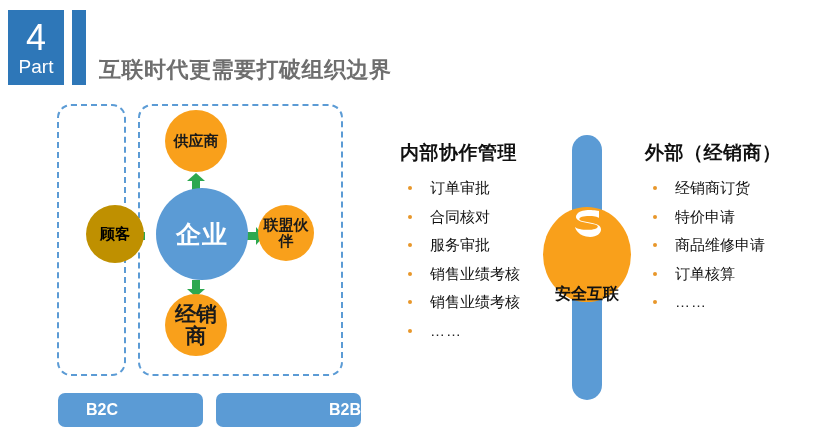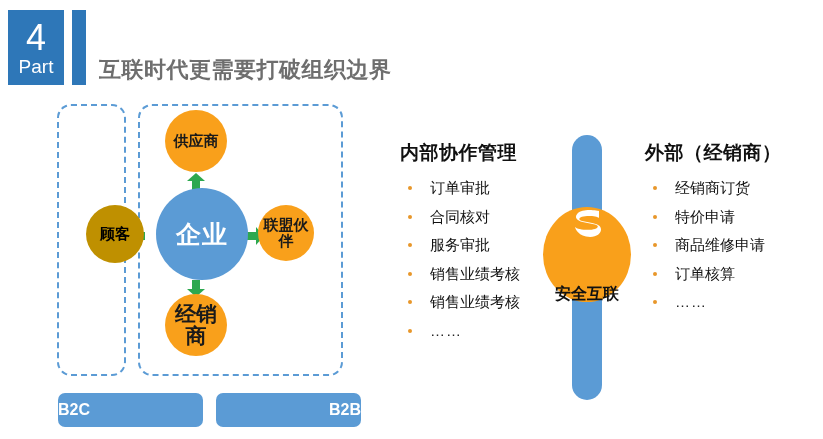--- a/index.html
+++ b/index.html
@@ -96,21 +96,21 @@
   .node .label { display: block; width: 100%; }
 
   .arrow { position: absolute; }
 
   
   .bt-box {
     position: absolute; top: 393px; height: 34px;
     background: #5B9BD5; border-radius: 7px;
     color: #ffffff; font-size: 16px; font-weight: bold;
     display: flex; align-items: center;
-    padding-left: 0; box-sizing: border-box;
+    padding-left: 28px; box-sizing: border-box;
   }
   #b2c-box { left: 58px;  width: 145px; }
   #b2b-box { left: 216px; width: 145px; justify-content: flex-end; }
 
   
   #center-bar {
     position: absolute; left: 572px; top: 135px;
     width: 30px; height: 265px;
     background: #5B9BD5; border-radius: 15px;
   }

